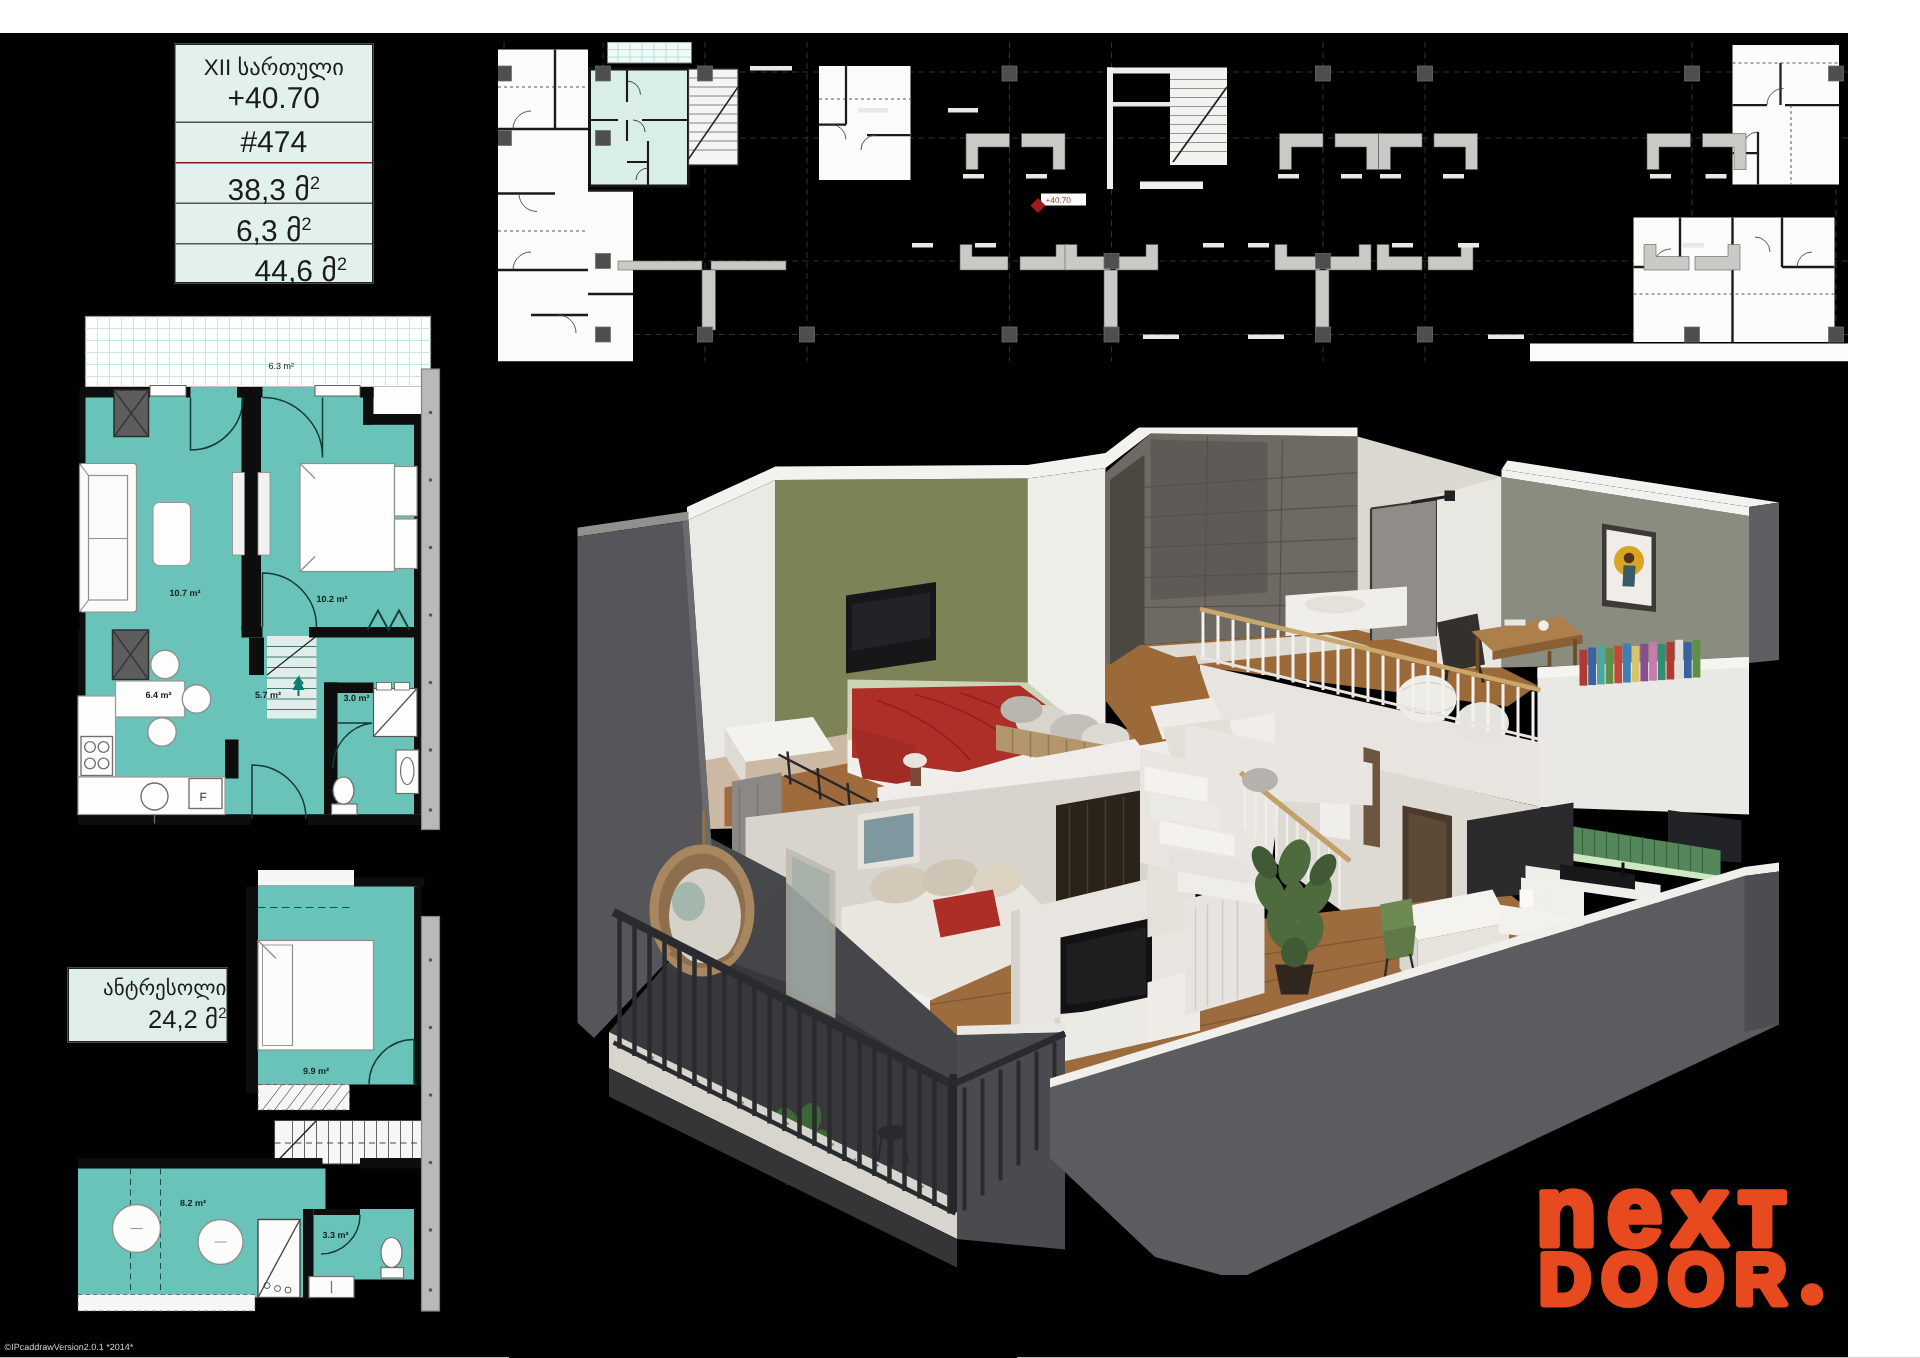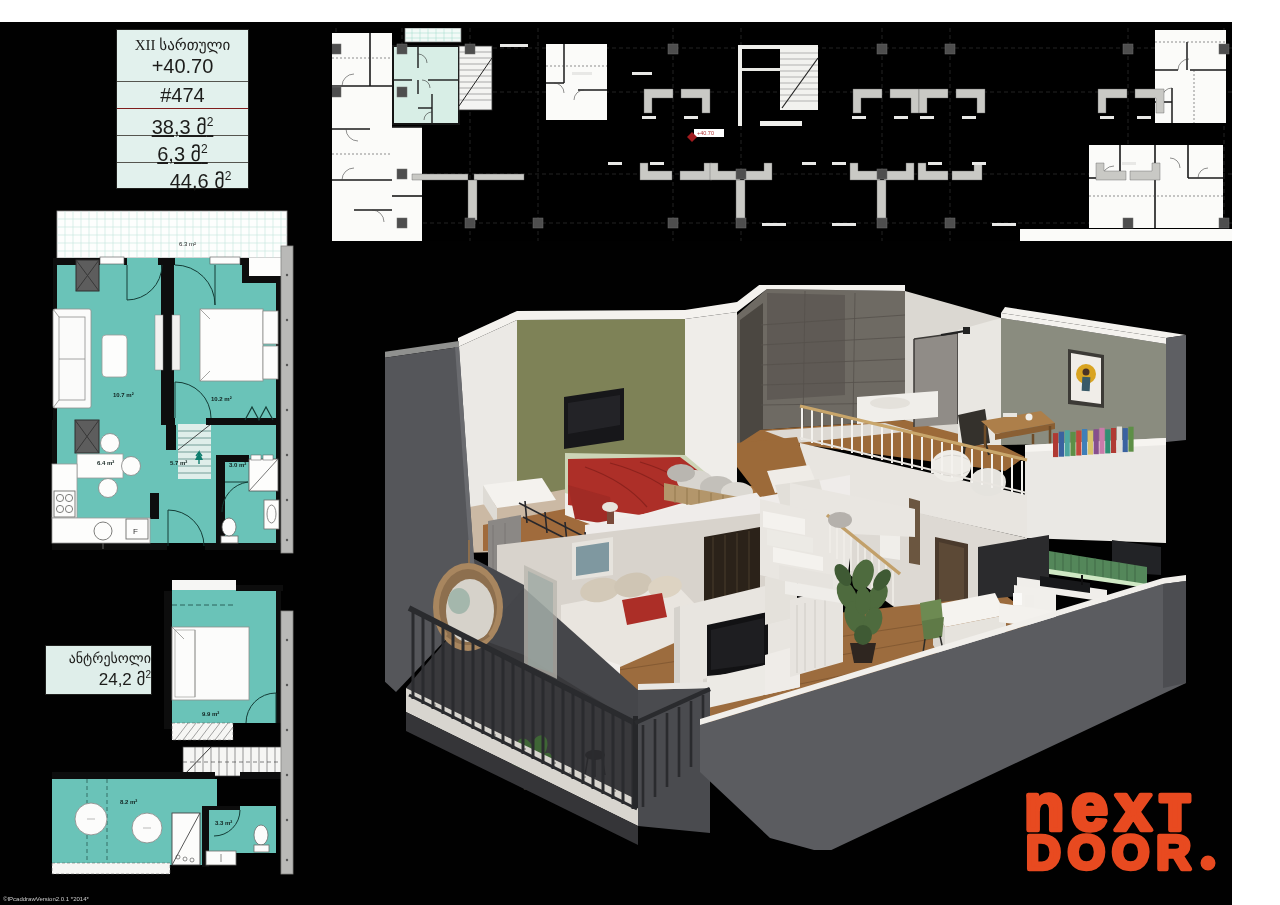--- a/index.html
+++ b/index.html
@@ -9,29 +9,29 @@
 </style>
 </head>
 <body>
 <div id="page">
 
 <div class="abs" style="left:0;top:22px;width:1232px;height:883px;background:#010101;"></div>
 
 <div class="abs" style="left:116px;top:29px;width:131px;height:158px;background:#e2f1ed;border:1px solid #20201e;color:#1c1c1a;text-align:center;">
 
   <div style="height:51px;border-bottom:1px solid #55554f;">
-    <div style="font-size:15px;padding-top:6px;font-family:Liberation Serif, serif;">XII სართული</div>
+    <div style="font-size:15px;padding-top:6px;">XII სართული</div>
     <div style="font-size:20px;line-height:24px;">+40.70</div>
   </div>
 
   <div style="height:26px;border-bottom:1px solid #7f1d1d;font-size:20px;line-height:26px;">#474</div>
 
-  <div style="height:26px;border-bottom:1px solid #55554f;font-size:20px;line-height:26px;text-decoration:underline;">38,3 მ<sup style="font-size:12px;">2</sup></div>
-
-  <div style="height:26px;border-bottom:1px solid #55554f;font-size:20px;line-height:26px;text-decoration:underline;">6,3 მ<sup style="font-size:12px;">2</sup></div>
+  <div style="height:26px;border-bottom:1px solid #55554f;font-size:20px;line-height:26px;">38,3 მ<sup style="font-size:12px;">2</sup></div>
+
+  <div style="height:26px;border-bottom:1px solid #55554f;font-size:20px;line-height:26px;">6,3 მ<sup style="font-size:12px;">2</sup></div>
 
   <div style="height:26px;font-size:20px;line-height:26px;padding-left:36px;">44,6 მ<sup style="font-size:12px;">2</sup></div>
 </div>
 
 <svg class="abs" style="left:332px;top:28px;" width="900" height="213" viewBox="0 0 900 213">
   <rect x="0" y="0" width="900" height="213" fill="#000"></rect>
 
   <g stroke="#303030" stroke-width="0.7" stroke-dasharray="4 3">
     <line x1="0" y1="20" x2="900" y2="20"></line>
     <line x1="0" y1="64" x2="900" y2="64"></line>

